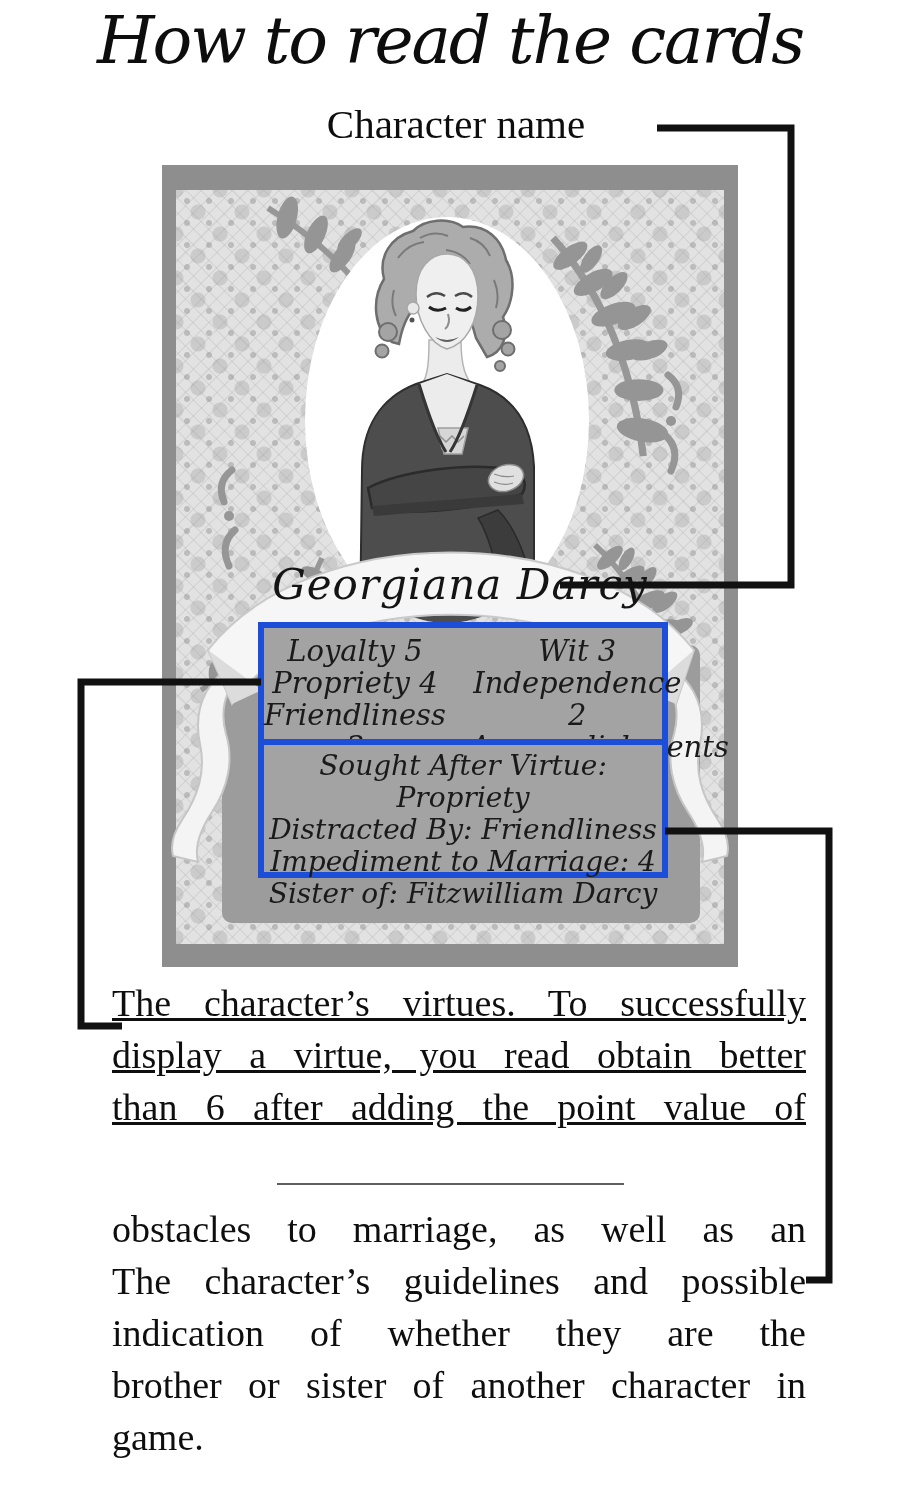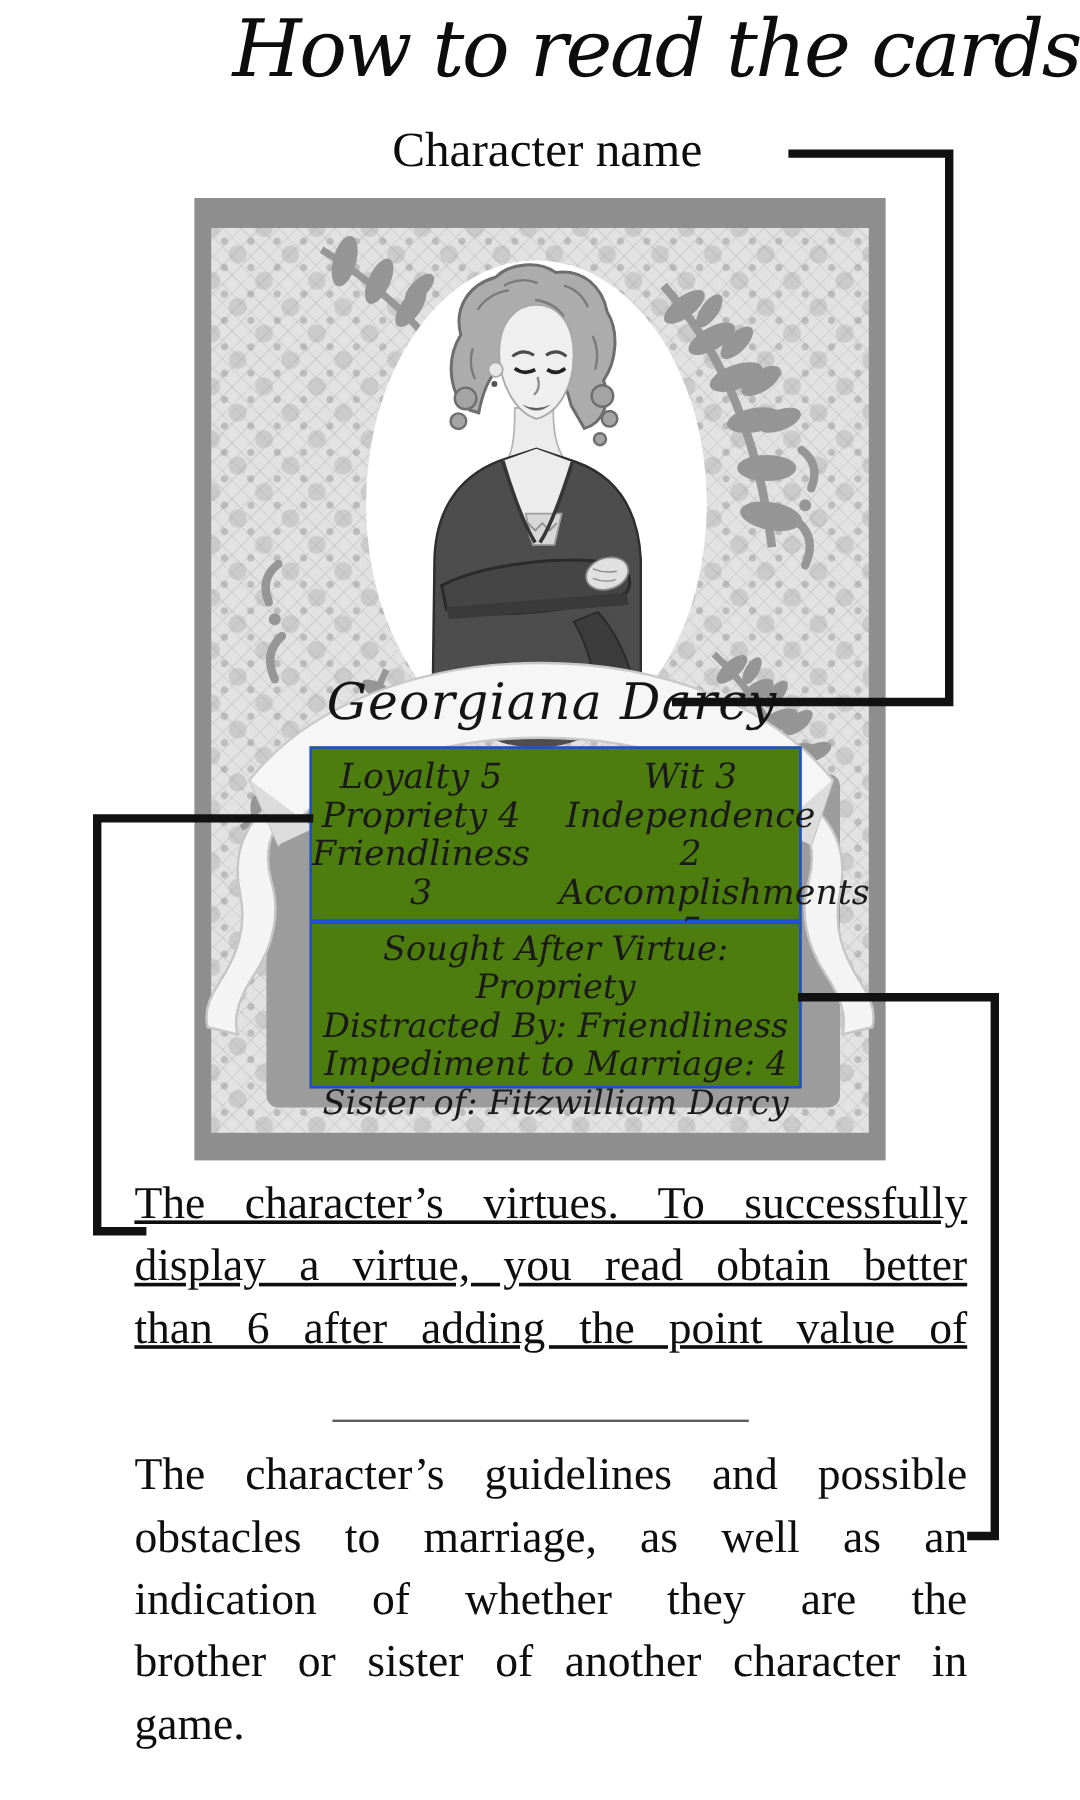--- a/index.html
+++ b/index.html
@@ -1,20 +1,20 @@
 <!DOCTYPE html>
 <html><head>
 <meta charset="utf-8">
 <style>
   html,body{margin:0;padding:0;background:#ffffff;}
   .page{position:relative;width:900px;height:1500px;background:#ffffff;overflow:hidden;
         font-family:"Liberation Serif", serif;color:#111;}
 
   
-  .title{position:absolute;top:2px;left:0;width:900px;text-align:right;
+  .title{position:absolute;top:2px;left:0;width:900px;text-align:center;
          font-family:"DejaVu Serif", serif;font-style:italic;font-weight:400;
          font-size:66px;letter-spacing:-2px;margin:0;color:#0d0d0d;}
   .charname-label{position:absolute;top:100px;left:0;width:912px;text-align:center;
          font-size:41px;color:#0d0d0d;}
 
   
   .card{position:absolute;left:162px;top:165px;width:576px;height:802px;
         background:#8e8e8e;box-sizing:border-box;padding:25px 14px 23px 14px;z-index:1;}
   .damask{width:100%;height:100%;
         background-color:#e2e2e2;
@@ -25,28 +25,28 @@
           repeating-linear-gradient(45deg, rgba(160,160,160,.18) 0 1.5px, transparent 1.5px 11px),
           repeating-linear-gradient(-45deg, rgba(160,160,160,.18) 0 1.5px, transparent 1.5px 11px);
         background-size:22px 22px, 44px 44px, 44px 44px, auto, auto;
         background-position:0 0, 0 0, 22px 22px, 0 0, 0 0;}
 
   svg.overlay{position:absolute;left:0;top:0;width:900px;height:1500px;pointer-events:none;}
   #deco{z-index:2;}
   #lines{z-index:6;}
 
   
-  .vbox,.gbox{position:absolute;left:258px;width:410px;background:#4d7c0f;
-        border:2px solid #1d4ed8;box-sizing:border-box;z-index:4;
+  .vbox,.gbox{position:absolute;left:258px;width:410px;background:#a3a3a3;
+        border:6px solid #1d4ed8;box-sizing:border-box;z-index:4;
         font-family:"DejaVu Serif", serif;font-style:italic;color:#1a1a1a;}
   .vbox{top:622px;height:146px;display:flex;padding-top:7px;}
   .vbox .col{text-align:center;font-size:29px;line-height:32px;}
   .vbox .col.l{width:46%;}
   .vbox .col.r{width:54%;margin-left:24px;}
-  .gbox{top:768px;height:139px;text-align:center;font-size:28px;line-height:32px;padding-top:5px;}
+  .gbox{top:739px;height:139px;text-align:center;font-size:28px;line-height:32px;padding-top:5px;}
 
   .banner-name{position:absolute;top:560px;left:20px;width:880px;text-align:center;z-index:4;
         font-family:"DejaVu Serif", serif;font-style:italic;font-size:42px;
         letter-spacing:1px;color:#141414;}
 
   
   .para{position:absolute;left:112px;width:694px;font-size:38px;line-height:52px;color:#0e0e0e;z-index:3;}
   #p1{top:977px;text-decoration:underline;}
   #p2{top:1203px;}
   .pline{text-align:justify;text-align-last:justify;white-space:normal;}
@@ -192,22 +192,22 @@
 
   <div class="para" id="p1">
     <div class="pline">The character’s virtues. To successfully</div>
     <div class="pline">display a virtue, you read obtain better</div>
     <div class="pline">than 6 after adding the point value of</div>
   </div>
 
   <div class="divider"></div>
 
   <div class="para" id="p2">
+    <div class="pline">obstacles to marriage, as well as an</div>
     <div class="pline">The character’s guidelines and possible</div>
-    <div class="pline">obstacles to marriage, as well as an</div>
     <div class="pline">indication of whether they are the</div>
     <div class="pline">brother or sister of another character in</div>
     <div class="pline last">game.</div>
   </div>
 
   <svg id="lines" class="overlay" viewBox="0 0 900 1500">
     <g fill="none" stroke="#111111" stroke-width="7">
       <polyline points="657,128 791,128 791,585 560,585"></polyline>
       <polyline points="261,682 81,682 81,1026 122,1026"></polyline>
       <polyline points="665,831 829,831 829,1280 806,1280"></polyline>

